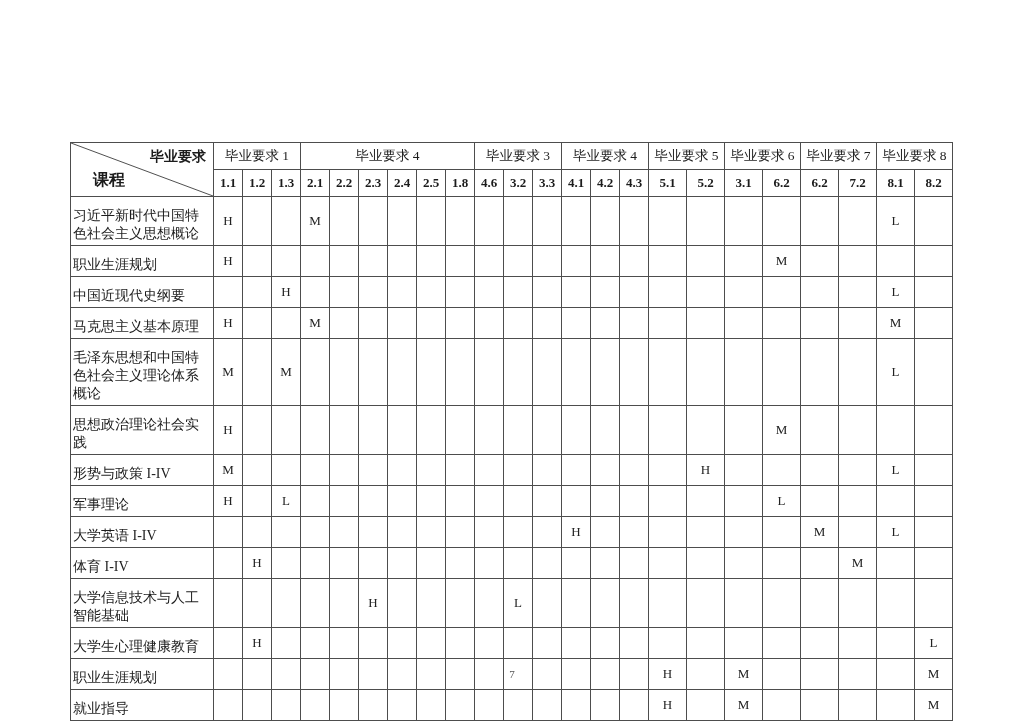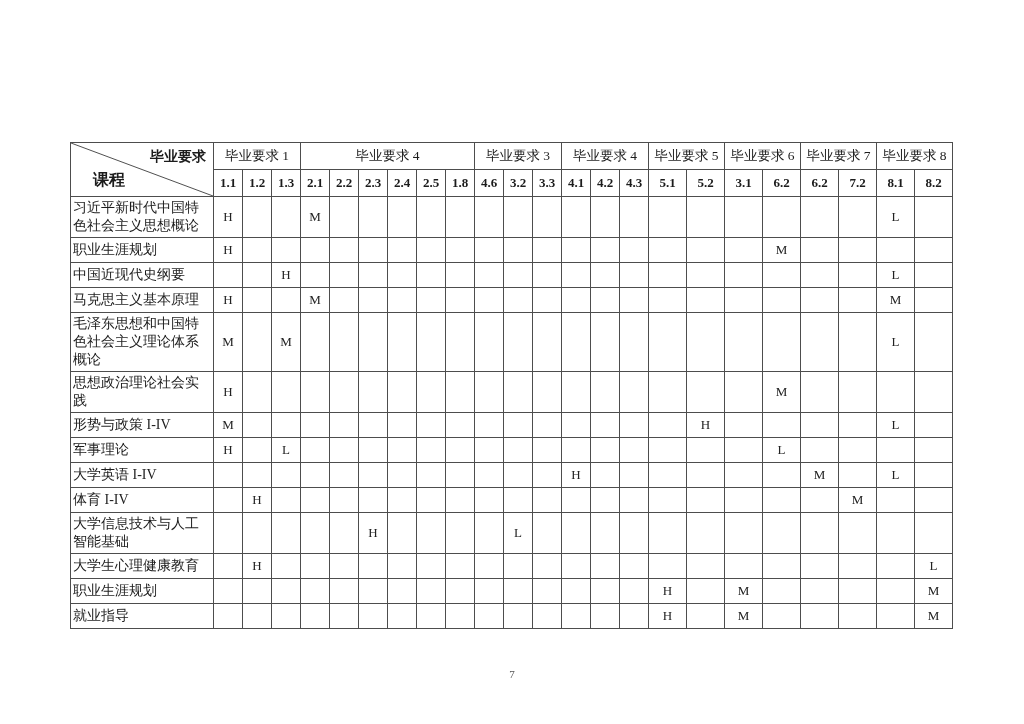--- a/index.html
+++ b/index.html
@@ -29,21 +29,21 @@
     padding:0 1px;white-space:nowrap;overflow:hidden;
   }
   th.sub{height:26px;font-size:13px;font-weight:700;text-align:center;padding:0;}
   th.corner{position:relative;padding:13px;margin-top:36px;}
   svg.diag{position:absolute;top:0;left:0;width:100%;height:100%;display:block;}
   svg.diag line{stroke:#4d4d4d;stroke-width:1;}
   .corner-tr{position:absolute;top:5px;right:7px;font-size:14px;font-weight:700;}
   .corner-bl{position:absolute;bottom:5px;left:22px;font-size:16px;font-weight:700;}
   td.course{
     font-size:14px;line-height:18px;
-    padding:2px 3px 2px 2px;text-align:left;vertical-align:middle;
+    padding:10px 3px 2px 2px;text-align:left;vertical-align:middle;
     word-break:break-all;
   }
   td.mark{
     font-size:13px;text-align:center;vertical-align:middle;
     height:24px;padding:0;color:#222222;
   }
   .page-number{
     position:absolute;top:668px;left:0;width:100%;
     text-align:center;font-size:11px;color:#555555;
   }

